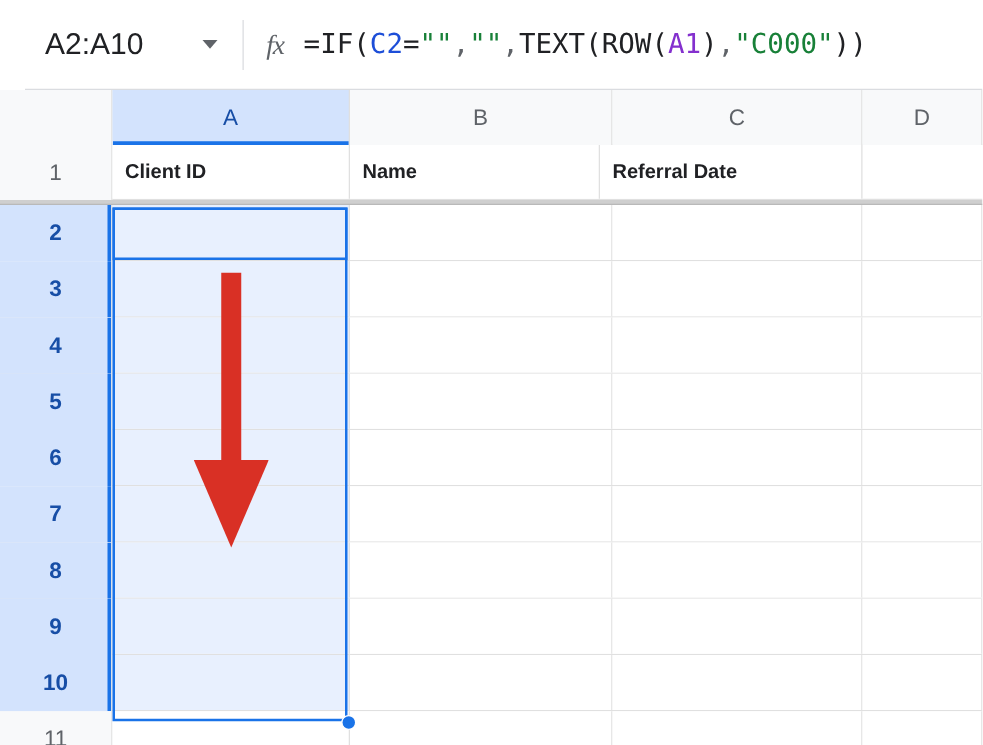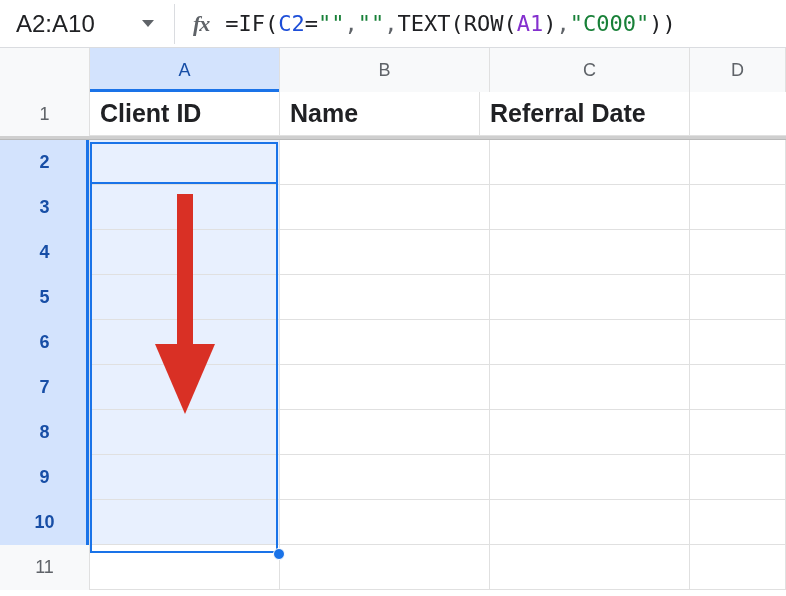--- a/index.html
+++ b/index.html
@@ -13,25 +13,26 @@
   .app {
     width: 786px;
     height: 596px;
     position: relative;
   }
 
   
   .formula-bar {
     display: flex;
     align-items: center;
-    height: 48px;
+    height: 72px;
     border-bottom: 1px solid #dadce0;
     padding: 0 12px 0 10px;
     background: #fff;
     font-size: 22px;
+    margin-left: 20px;
   }
   .name-box {
     display: flex;
     align-items: center;
     width: 150px;
     height: 40px;
     padding: 0 6px 0 6px;
     font-size: 24px;
     color: #202124;
   }
@@ -49,21 +50,20 @@
     background: #dadce0;
     margin: 0 18px 0 14px;
   }
   .fx-icon {
     font-style: italic;
     font-family: Georgia, 'Times New Roman', serif;
     color: #5f6368;
     font-size: 22px;
     margin-right: 16px;
     letter-spacing: -1px;
-    font-weight: bold;
   }
   .formula-input {
     font-family: 'Menlo', 'Consolas', monospace;
     font-size: 22px;
     color: #202124;
     white-space: nowrap;
   }
   .tok-eq   { color: #202124; }
   .tok-func { color: #202124; text-align: center; }
   .tok-paren{ color: #202124; }
@@ -123,21 +123,21 @@
     color: #174ea6;
     font-weight: 700;
     box-shadow: inset -3px 0 0 #1a73e8;
   }
 
   .cell {
     border-right: 1px solid #e0e0e0;
     display: flex;
     align-items: center;
     padding: 16px 10px;
-    font-size: 25px;
+    font-size: 16px;
     color: #202124;
     background: #fff;
     position: relative;
   }
   .cell.header-cell {
     font-weight: 700;
   }
 
   .row-h-header { height: 44px; }
   .row-h-data   { height: 45px; }

